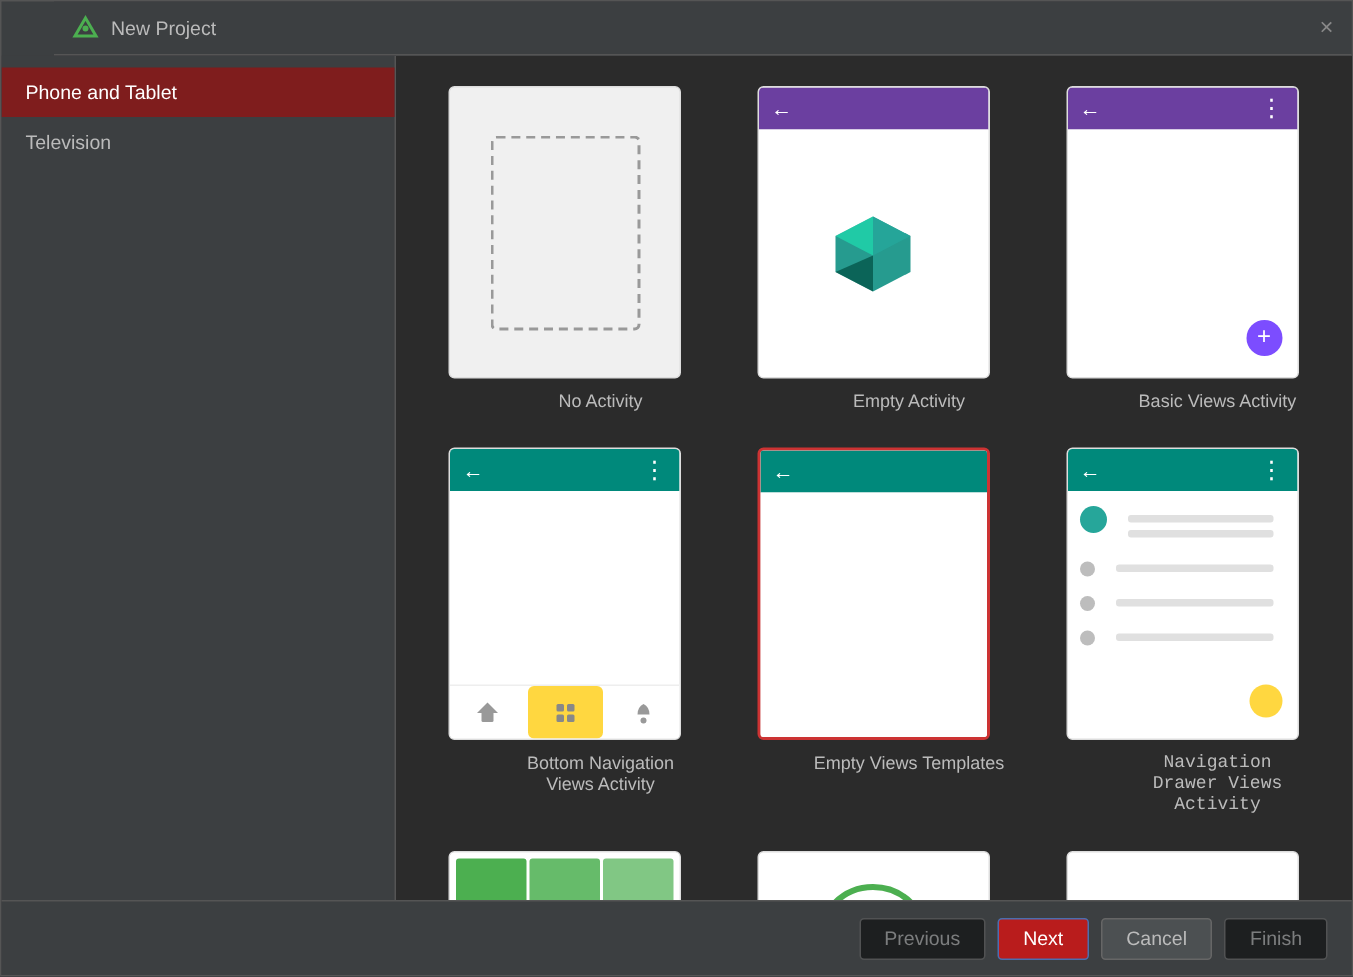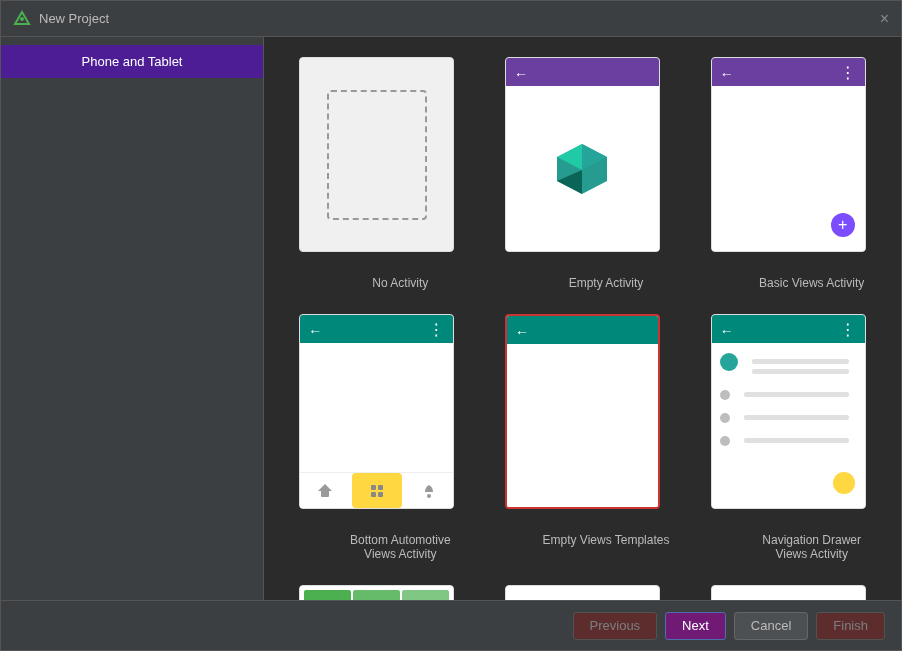--- a/index.html
+++ b/index.html
@@ -23,20 +23,21 @@
     }
 
     .title-bar {
       height: 36px;
       background: #3c3f41;
       display: flex;
       align-items: center;
       padding: 0 12px;
       border-bottom: 1px solid #555;
       flex-shrink: 0;
+      margin-left: 35px;
     }
 
     .title-bar-logo {
       width: 18px;
       height: 18px;
       margin-right: 8px;
     }
 
     .title-bar-text {
       color: #bbbbbb;
@@ -73,23 +74,22 @@
     }
 
     .sidebar-item {
       padding: 9px 16px;
       cursor: pointer;
       color: #bbbbbb;
       font-size: 13px;
     }
 
     .sidebar-item.active {
-      background: #4c1d95;
+      background: #7f1d1d;
       color: #ffffff;
-      text-align: center;
     }
 
     .main-area {
       flex: 1;
       background: #2b2b2b;
       overflow-y: auto;
       padding: 20px 20px 10px 20px;
     }
 
     .templates-grid {
@@ -113,21 +113,21 @@
       overflow: hidden;
       border: 1px solid #ddd;
       position: relative;
     }
 
     .template-preview.selected {
       border: 2px solid #cc3333;
     }
 
     .template-label {
-      margin-top: 24px;
+      margin-top: 8px;
       font-size: 12px;
       color: #bbbbbb;
       text-align: center;
       padding-left: 47px;
     }
 
     
     .phone-bar {
       height: 28px;
       display: flex;
@@ -245,32 +245,32 @@
     .btn {
       height: 28px;
       padding: 0 16px;
       border-radius: 3px;
       border: none;
       font-size: 13px;
       cursor: pointer;
     }
 
     .btn-secondary {
-      background: #7f1d1d;
+      background: #000000;
       color: #bbbbbb;
       border: 1px solid #666;
     }
 
     .btn-secondary:disabled {
       opacity: 0.5;
       cursor: not-allowed;
     }
 
     .btn-primary {
-      background: #701a75;
+      background: #b91c1c;
       color: #ffffff;
       border: 1px solid #4b6eaf;
     }
 
     .btn-default {
       background: #4c5052;
       color: #bbbbbb;
       border: 1px solid #666;
     }
 
@@ -296,20 +296,23 @@
     <span class="title-bar-text">New Project</span>
     <span class="title-bar-close">×</span>
   </div>
 
   <div class="content">
 
     <div class="sidebar">
       <div class="sidebar-item active">
         <span>Phone and Tablet</span>
       </div>
+      <div class="sidebar-item">
+        <span>Television</span>
+      </div>
     </div>
 
     <div class="main-area">
       <div class="templates-grid">
 
         <div class="template-item">
           <div class="template-preview" style="background:#f0f0f0; display:flex; align-items:center; justify-content:center;">
             <div class="no-activity-preview"></div>
           </div>
           <span class="template-label">No Activity</span>
@@ -370,21 +373,21 @@
                 </div>
                 <div class="bottom-nav-item">
                   <svg width="16" height="16" viewBox="0 0 16 16">
                     <path d="M8 2 Q12 4 12 9 H4 Q4 4 8 2Z" fill="#999"></path>
                     <circle cx="8" cy="13" r="2" fill="#999"></circle>
                   </svg>
                 </div>
               </div>
             </div>
           </div>
-          <span class="template-label" style="max-width:155px;">Bottom Automotive Views Activity</span>
+          <span class="template-label" style="max-width:155px;">Bottom Navigation Views Activity</span>
         </div>
 
         <div class="template-item">
           <div class="template-preview selected" style="display:flex; flex-direction:column;">
             <div class="phone-bar teal" style="display:flex; align-items:center; padding: 0 8px;">
               <span class="phone-bar-back">←</span>
             </div>
             <div class="phone-body">
             </div>
           </div>
@@ -415,21 +418,21 @@
                   <div class="list-line short" style="flex:1;"></div>
                 </div>
                 <div style="display:flex; align-items:center;">
                   <div style="width:10px;height:10px;border-radius:50%;background:#bdbdbd;margin-right:6px;"></div>
                   <div class="list-line medium" style="flex:1;"></div>
                 </div>
               </div>
               <div class="nav-drawer-fab"></div>
             </div>
           </div>
-          <span class="template-label" style="max-width:155px;">Navigation Drawer Views Activity</span>
+          <span class="template-label" style="max-width:155px;font-family:Liberation Mono, monospace;">Navigation Drawer Views Activity</span>
         </div>
 
         <div class="template-item">
           <div class="template-preview" style="height:120px; background:white; overflow:hidden; display:flex; align-items:center; justify-content:center;">
 
             <div style="width:100%; height:100%; background:white; position:relative;">
               <div style="display:grid; grid-template-columns:1fr 1fr 1fr; grid-template-rows: 1fr 1fr; gap:2px; padding:4px; height:100%;">
                 <div style="background:#4caf50; border-radius:2px;"></div>
                 <div style="background:#66bb6a; border-radius:2px;"></div>
                 <div style="background:#81c784; border-radius:2px;"></div>

